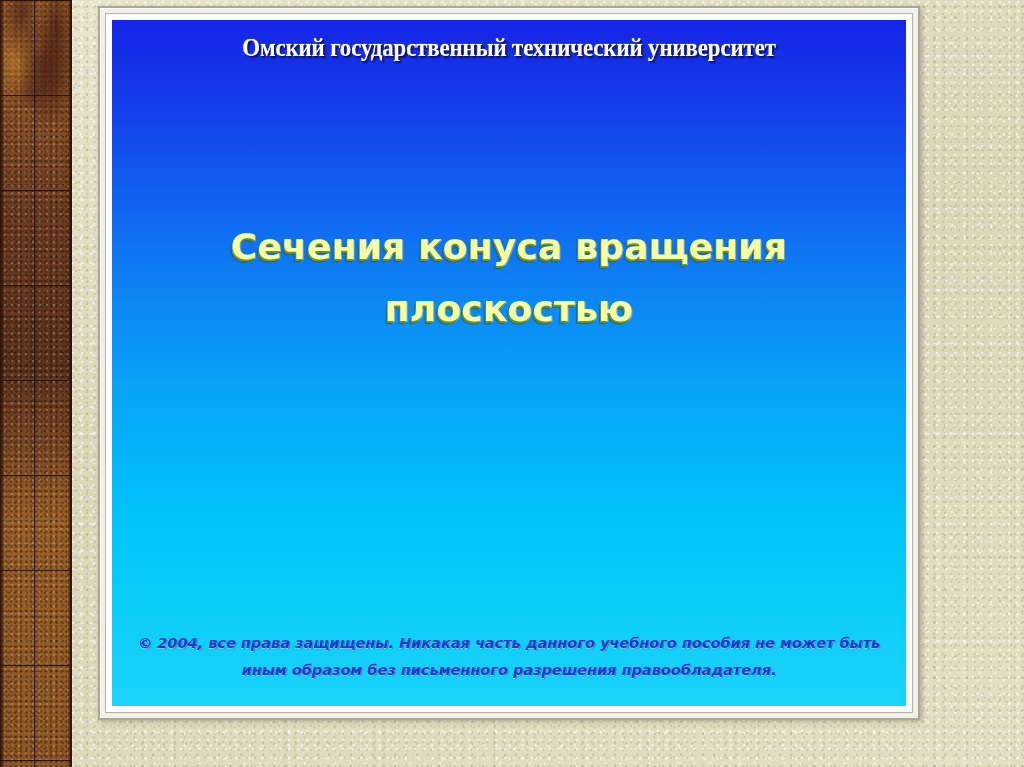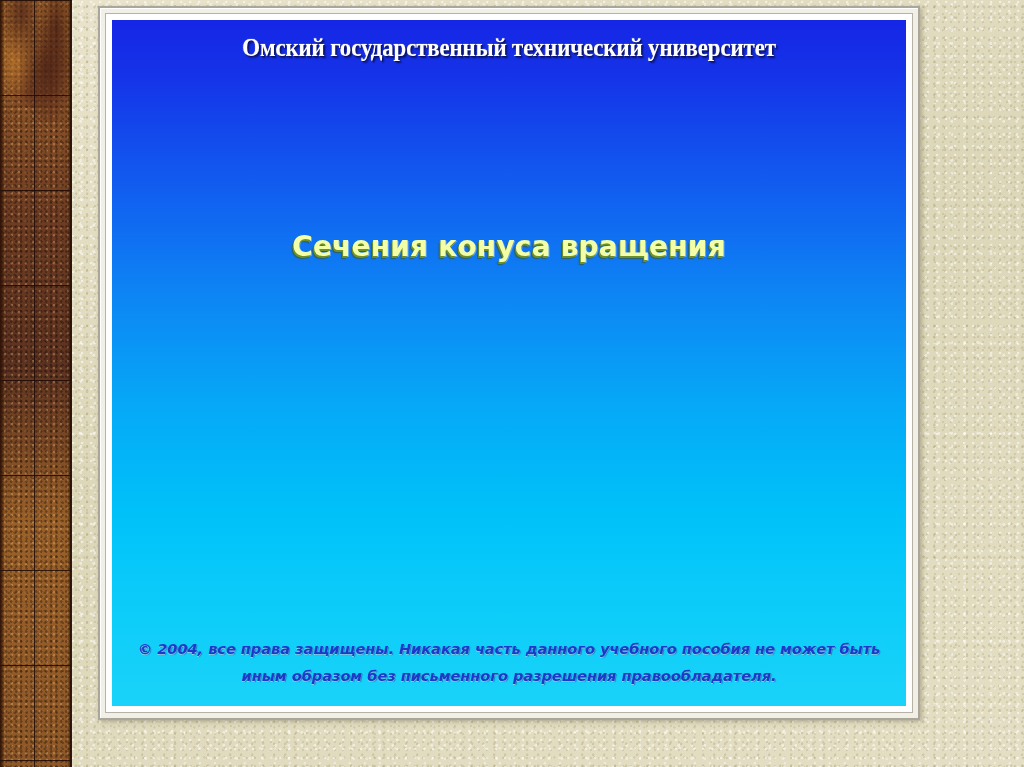--- a/index.html
+++ b/index.html
@@ -134,35 +134,35 @@
     white-space: nowrap;
   }
 
   .slide-title {
     position: absolute;
     left: 60px; right: 60px;
     top: 196px;
     text-align: center;
     font-family: "DejaVu Sans", sans-serif;
     font-weight: bold;
-    font-size: 28px;
+    font-size: 36px;
     line-height: 62px;
     color: #f2ffa8;
     letter-spacing: 0.2px;
     text-shadow:
       -1px 2px 0 #6f8f2a,
       -2px 3px 1px rgba(60,85,20,.65),
        1px 1px 0 rgba(255,255,255,.35);
   }
   .slide-title .line2 { display: block; }
 
   .slide-footer {
     position: absolute;
     left: 16px; right: 16px;
-    bottom: 16px;
+    bottom: 22px;
     text-align: center;
     font-family: "DejaVu Sans", sans-serif;
     font-style: italic;
     font-weight: bold;
     font-size: 14.5px;
     line-height: 27px;
     color: #1c39c8;
     text-shadow:
       0 1px 0 rgba(255,255,255,.45),
       1px 1px 1px rgba(10,30,120,.45);
@@ -184,20 +184,21 @@
   </div>
 
   <div class="slide-frame">
     <div class="slide-inner-border">
       <div class="slide">
 
         <div class="slide-header">Омский государственный технический университет</div>
 
         <div class="slide-title">
           <span class="line1">Сечения конуса вращения</span>
+          <span class="line2">плоскостью</span>
         </div>
 
         <div class="slide-footer">
           <span>© 2004, все права защищены. Никакая часть данного учебного пособия не может быть</span>
           <span>иным образом без письменного разрешения  правообладателя.</span>
         </div>
 
       </div>
     </div>
   </div>

